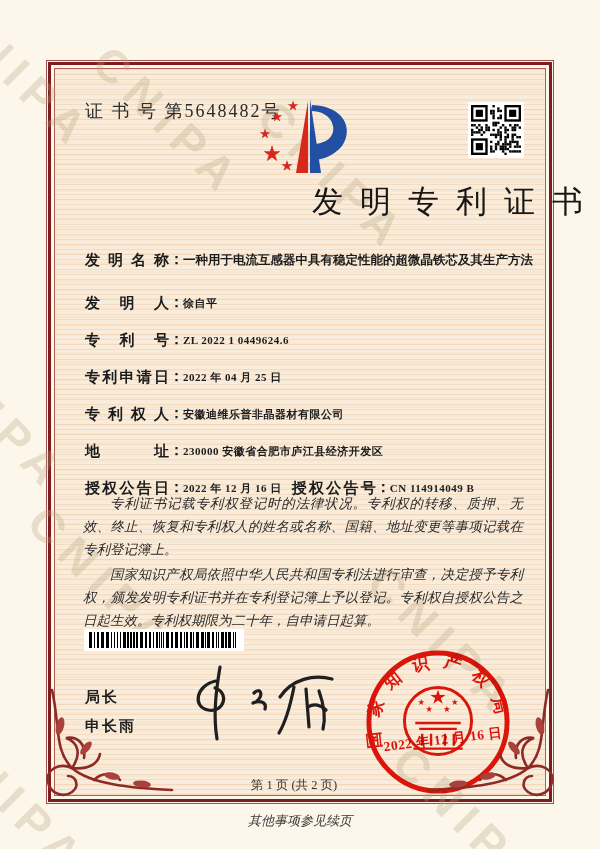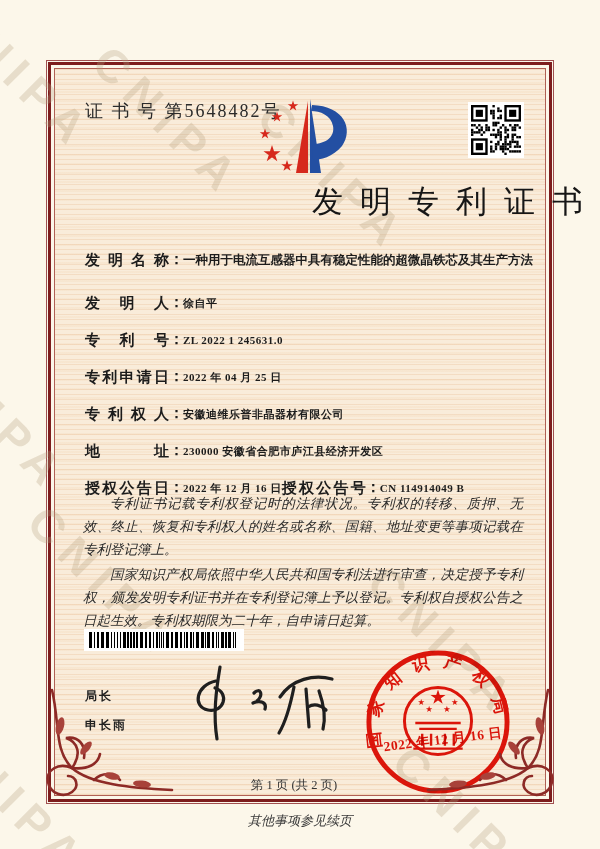--- a/index.html
+++ b/index.html
@@ -45,34 +45,34 @@
     color:#161616;
   }
   
   .fields{ position:absolute; left:85px; top:248px; width:470px; z-index:3; }
   .field-row{ white-space:nowrap; line-height:22px; margin-bottom:14px; font-weight:700; font-size:15px; }
   .field-row:first-child{ margin-bottom:20px; }
   .f-label{ display:inline-block; width:84px; text-align:justify; text-align-last:justify; vertical-align:bottom; }
   .f-colon{ display:inline-block; width:14px; }
   .f-value{ font-size:11px; letter-spacing:0.5px; }
   .field-row:first-child .f-value{ font-size:12.5px; letter-spacing:0; }
-  .pair2{ }
+  .pair2{ margin-left:10px; }
   
   .body-text{ position:absolute; left:83px; top:492px; width:440px; z-index:3; }
   .body-text p{
     margin:0 0 2px 0; font-size:13.5px; line-height:23px;
     font-style:italic; text-indent:2em; color:#2a2a2a; text-align:justify;
   }
   
   .barcode{ position:absolute; left:84px; top:629px; z-index:3; background:#fff; padding:3px 5px; }
   
   .director{
     position:absolute; left:85px; top:682px; z-index:3;
     font-family:"Liberation Sans", sans-serif; font-weight:700;
-    font-size:12px; letter-spacing:2px; line-height:29px; color:#222;
+    font-size:15px; letter-spacing:2px; line-height:29px; color:#222;
   }
   .sig{ position:absolute; left:182px; top:663px; z-index:3; }
   
   .seal{ position:absolute; left:364px; top:648px; z-index:3; mix-blend-mode:multiply; }
   .seal-date{
     position:absolute; left:358px; top:731px; width:170px; z-index:4;
     text-align:center; color:#e0170c; font-weight:700; font-size:13.5px;
     letter-spacing:0.5px; transform:rotate(-7deg); mix-blend-mode:multiply;
   }
   
@@ -242,21 +242,21 @@
       <rect x="4.761904761904762" y="38.095238095238095" width="7.142857142857142" height="7.142857142857142" fill="#000"></rect>
     </svg>
 
   <div class="title">发明专利证书</div>
 
   <div class="fields">
     <div class="field-row"><span class="pair1"><span class="f-label">发明名称</span><span class="f-colon">：</span><span class="f-value">一种用于电流互感器中具有稳定性能的超微晶铁芯及其生产方法</span></span></div>
 
     <div class="field-row"><span class="pair1"><span class="f-label">发明人</span><span class="f-colon">：</span><span class="f-value">徐自平</span></span></div>
 
-    <div class="field-row"><span class="pair1"><span class="f-label">专利号</span><span class="f-colon">：</span><span class="f-value">ZL 2022 1 245631.0</span></span></div>
+    <div class="field-row"><span class="pair1"><span class="f-label">专利号</span><span class="f-colon">：</span><span class="f-value">ZL 2022 1 0449624.6</span></span></div>
 
     <div class="field-row"><span class="pair1"><span class="f-label">专利申请日</span><span class="f-colon">：</span><span class="f-value">2022 年 04 月 25 日</span></span></div>
 
     <div class="field-row"><span class="pair1"><span class="f-label">专利权人</span><span class="f-colon">：</span><span class="f-value">安徽迪维乐普非晶器材有限公司</span></span></div>
 
     <div class="field-row"><span class="pair1"><span class="f-label">地址</span><span class="f-colon">：</span><span class="f-value">230000 安徽省合肥市庐江县经济开发区</span></span></div>
 
     <div class="field-row"><span class="pair1"><span class="f-label">授权公告日</span><span class="f-colon">：</span><span class="f-value">2022 年 12 月 16 日</span></span><span class="pair2"><span class="f-label">授权公告号</span><span class="f-colon">：</span><span class="f-value">CN 114914049 B</span></span></div>
   </div>
 

